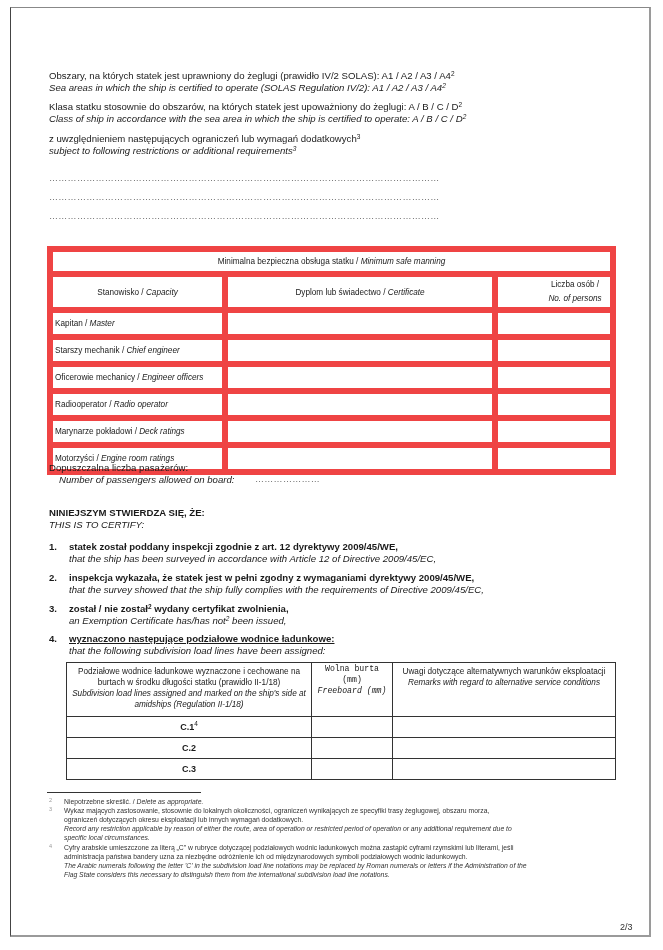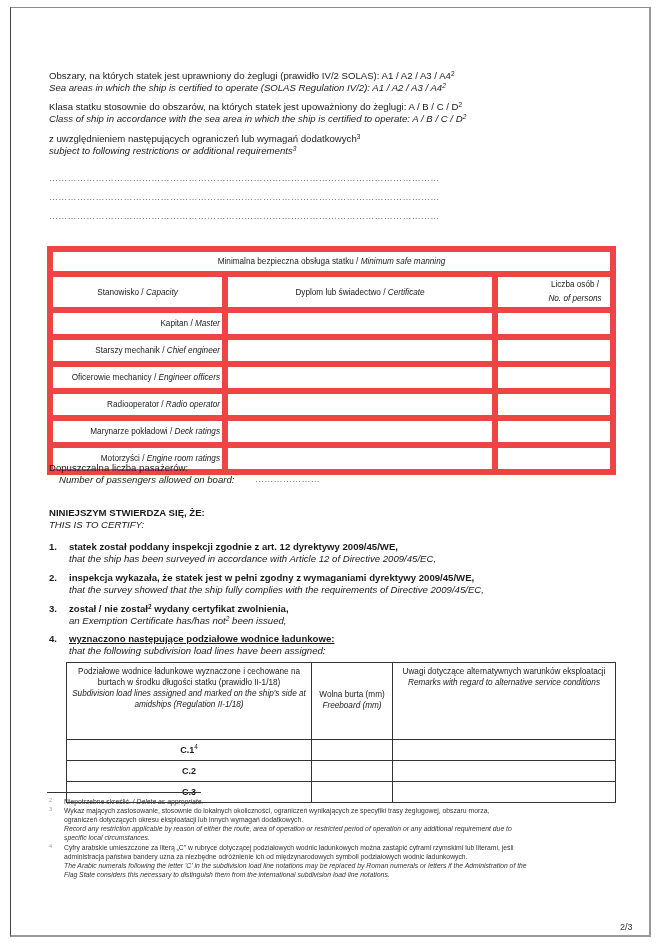--- a/index.html
+++ b/index.html
@@ -12,21 +12,21 @@
   .p { font-size:9.6px; line-height:12px; white-space:nowrap; }
   .it { font-style:italic; }
   .b { font-weight:bold; }
   sup { font-size:6.5px; vertical-align:top; position:relative; top:-2px; }
   .dots { font-size:9px; color:#666; letter-spacing:0.3px; white-space:nowrap; overflow:hidden; }
 
   table { border-collapse:collapse; }
   .manning { position:absolute; left:47px; top:246px; width:569px; font-size:8.2px; }
   .manning td { border:6px solid #ef4444; padding:0 2px; height:21px; }
   .manning .hdr td { text-align:center; }
-  .manning .col1 { width:165px; border-right:2px solid #999;text-align:right; }
+  .manning .col1 { width:165px; border-right:2px solid #999; }
   .manning .col3 { width:66px;padding-left:44px; }
   .manning .title td { height:19px; text-align:center; }
 
   .loadlines { position:absolute; left:66px; top:662px; width:550px; font-size:8.2px; }
   .loadlines td { border:1px solid #333; text-align:center; }
   .loadlines .hdr td { vertical-align:top; padding:3px 2px; line-height:11px; height:47px; }
   .loadlines .row td { height:18px; font-weight:bold; font-size:9px; }
   .loadlines .c1 { width:240px; }
   .loadlines .c2 { width:76px; }
 
@@ -116,21 +116,21 @@
 <div class="abs p it" style="left:69px;top:615px;"><span>an Exemption Certificate has/has not</span><sup>2</sup><span> been issued,</span></div>
 
 <div class="abs p b" style="left:49px;top:633px;">4.</div>
 <div class="abs p b" style="left:69px;top:633px;text-decoration:underline;">wyznaczono następujące podziałowe wodnice ładunkowe:</div>
 <div class="abs p it" style="left:69px;top:645px;">that the following subdivision load lines have been assigned:</div>
 
 <table class="loadlines">
   <tbody>
       <tr class="hdr">
     <td class="c1"><span>Podziałowe wodnice ładunkowe wyznaczone i cechowane na burtach w środku długości statku (prawidło II-1/18)</span><br><span class="it">Subdivision load lines assigned and marked on the ship's side at amidships (Regulation II-1/18)</span></td>
-    <td class="c2" style="padding-top:26px;"><span>Wolna burta (mm)</span><br><span class="it">Freeboard (mm)</span></td>
+    <td class="c2" style="padding-top:0;font-family:Liberation Mono, monospace;"><span>Wolna burta (mm)</span><br><span class="it">Freeboard (mm)</span></td>
     <td><span>Uwagi dotyczące alternatywnych warunków eksploatacji</span><br><span class="it">Remarks with regard to alternative service conditions</span></td>
   </tr>
   <tr class="row">
     <td class="c1"><span>C.1</span><sup style="font-weight:normal;">4</sup></td>
     <td class="c2"></td>
     <td></td>
   </tr>
   <tr class="row">
     <td class="c1">C.2</td>
     <td class="c2"></td>

